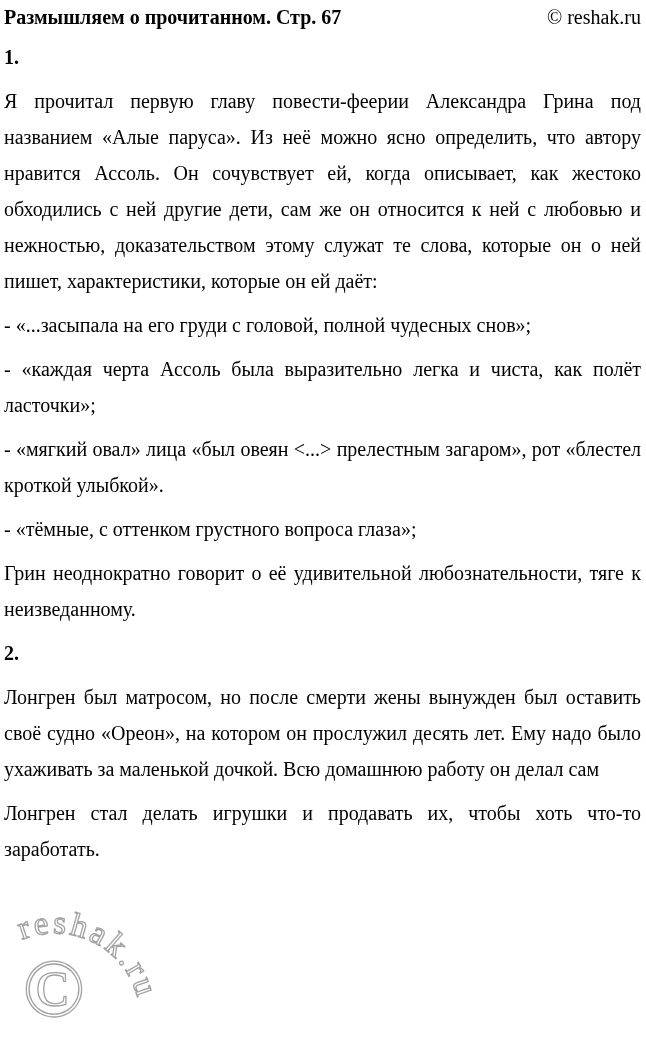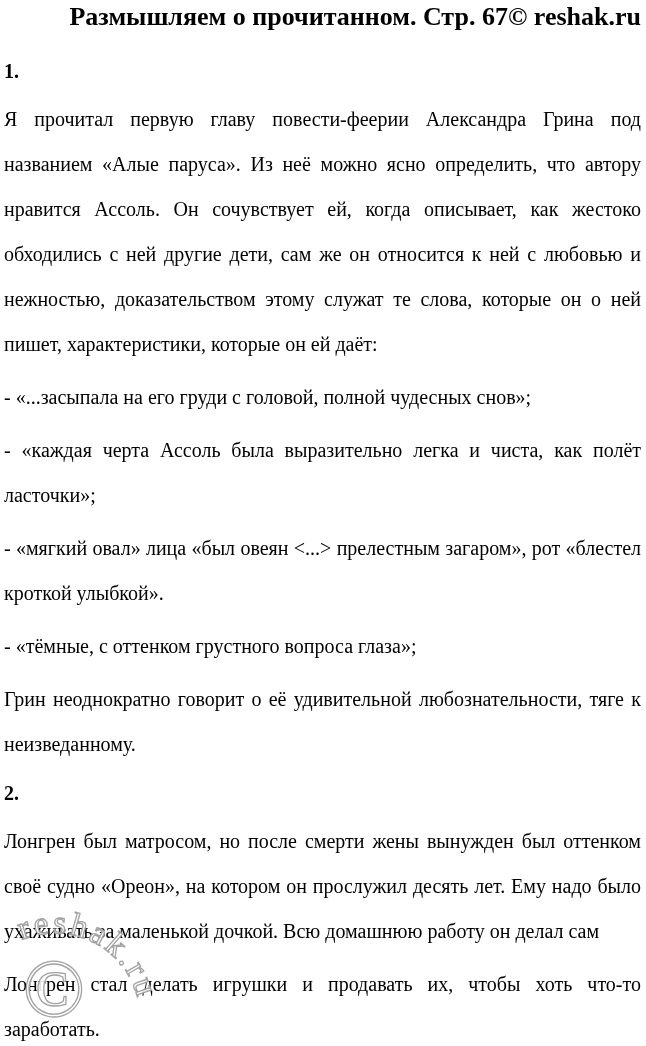--- a/index.html
+++ b/index.html
@@ -14,35 +14,35 @@
     overflow: hidden;
     font-family: "Liberation Serif", serif;
     color: #000000;
   }
   .page {
     padding: 2px 5px 0 4px;
     position: relative;
   }
   .header-row {
     display: flex;
-    justify-content: flex-end;
+    justify-content: space-between;
     align-items: baseline;
-    font-size: 26px;
+    font-size: 20px;
     line-height: 30px;
-    margin-bottom: 21px;
+    margin-bottom: 7px;
   }
   .page-title {
     font-weight: bold;
   }
   .copyright {
-    font-weight: bold;
+    font-weight: normal;
   }
   p.body-par {
     font-size: 20px;
-    line-height: 45px;
+    line-height: 36px;
     text-align: justify;
     margin: 0 0 8px 0;
   }
   p.section-num {
     font-size: 20px;
     line-height: 36px;
     font-weight: bold;
     text-align: left;
     margin: 0 0 8px 0;
   }
@@ -75,21 +75,21 @@
     <p class="body-par">Я прочитал первую главу повести-феерии Александра Грина под названием «Алые паруса». Из неё можно ясно определить, что автору нравится Ассоль. Он сочувствует ей, когда описывает, как жестоко обходились с ней другие дети, сам же он относится к ней с любовью и нежностью, доказательством этому служат те слова, которые он о ней пишет, характеристики, которые он ей даёт:</p>
     <p class="body-par">- «...засыпала на его груди с головой, полной чудесных снов»;</p>
     <p class="body-par">- «каждая черта Ассоль была выразительно легка и чиста, как полёт ласточки»;</p>
     <p class="body-par">- «мягкий овал» лица «был овеян &lt;...&gt; прелестным загаром», рот «блестел кроткой улыбкой».</p>
     <p class="body-par">- «тёмные, с оттенком грустного вопроса глаза»;</p>
     <p class="body-par">Грин неоднократно говорит о её удивительной любознательности, тяге к неизведанному.</p>
   </section>
 
   <section>
     <p class="section-num">2.</p>
-    <p class="body-par">Лонгрен был матросом, но после смерти жены вынужден был оттенком своё судно «Ореон», на котором он прослужил десять лет. Ему надо было ухаживать за маленькой дочкой. Всю домашнюю работу он делал сам</p>
+    <p class="body-par">Лонгрен был матросом, но после смерти жены вынужден был оставить своё судно «Ореон», на котором он прослужил десять лет. Ему надо было ухаживать за маленькой дочкой. Всю домашнюю работу он делал сам</p>
     <p class="body-par">Лонгрен стал делать игрушки и продавать их, чтобы хоть что-то заработать.</p>
   </section>
 
 </div>
 
 <svg class="watermark-svg" viewBox="0 0 646 1046" xmlns="http://www.w3.org/2000/svg">
   <defs>
     <path id="wm-arc" d="M 22,940 A 85,85 0 0 1 138,1000" fill="none"></path>
   </defs>
   <text class="wm-glyph" x="54" y="1016" text-anchor="middle" font-family="Liberation Serif, serif" font-size="82">©</text>

